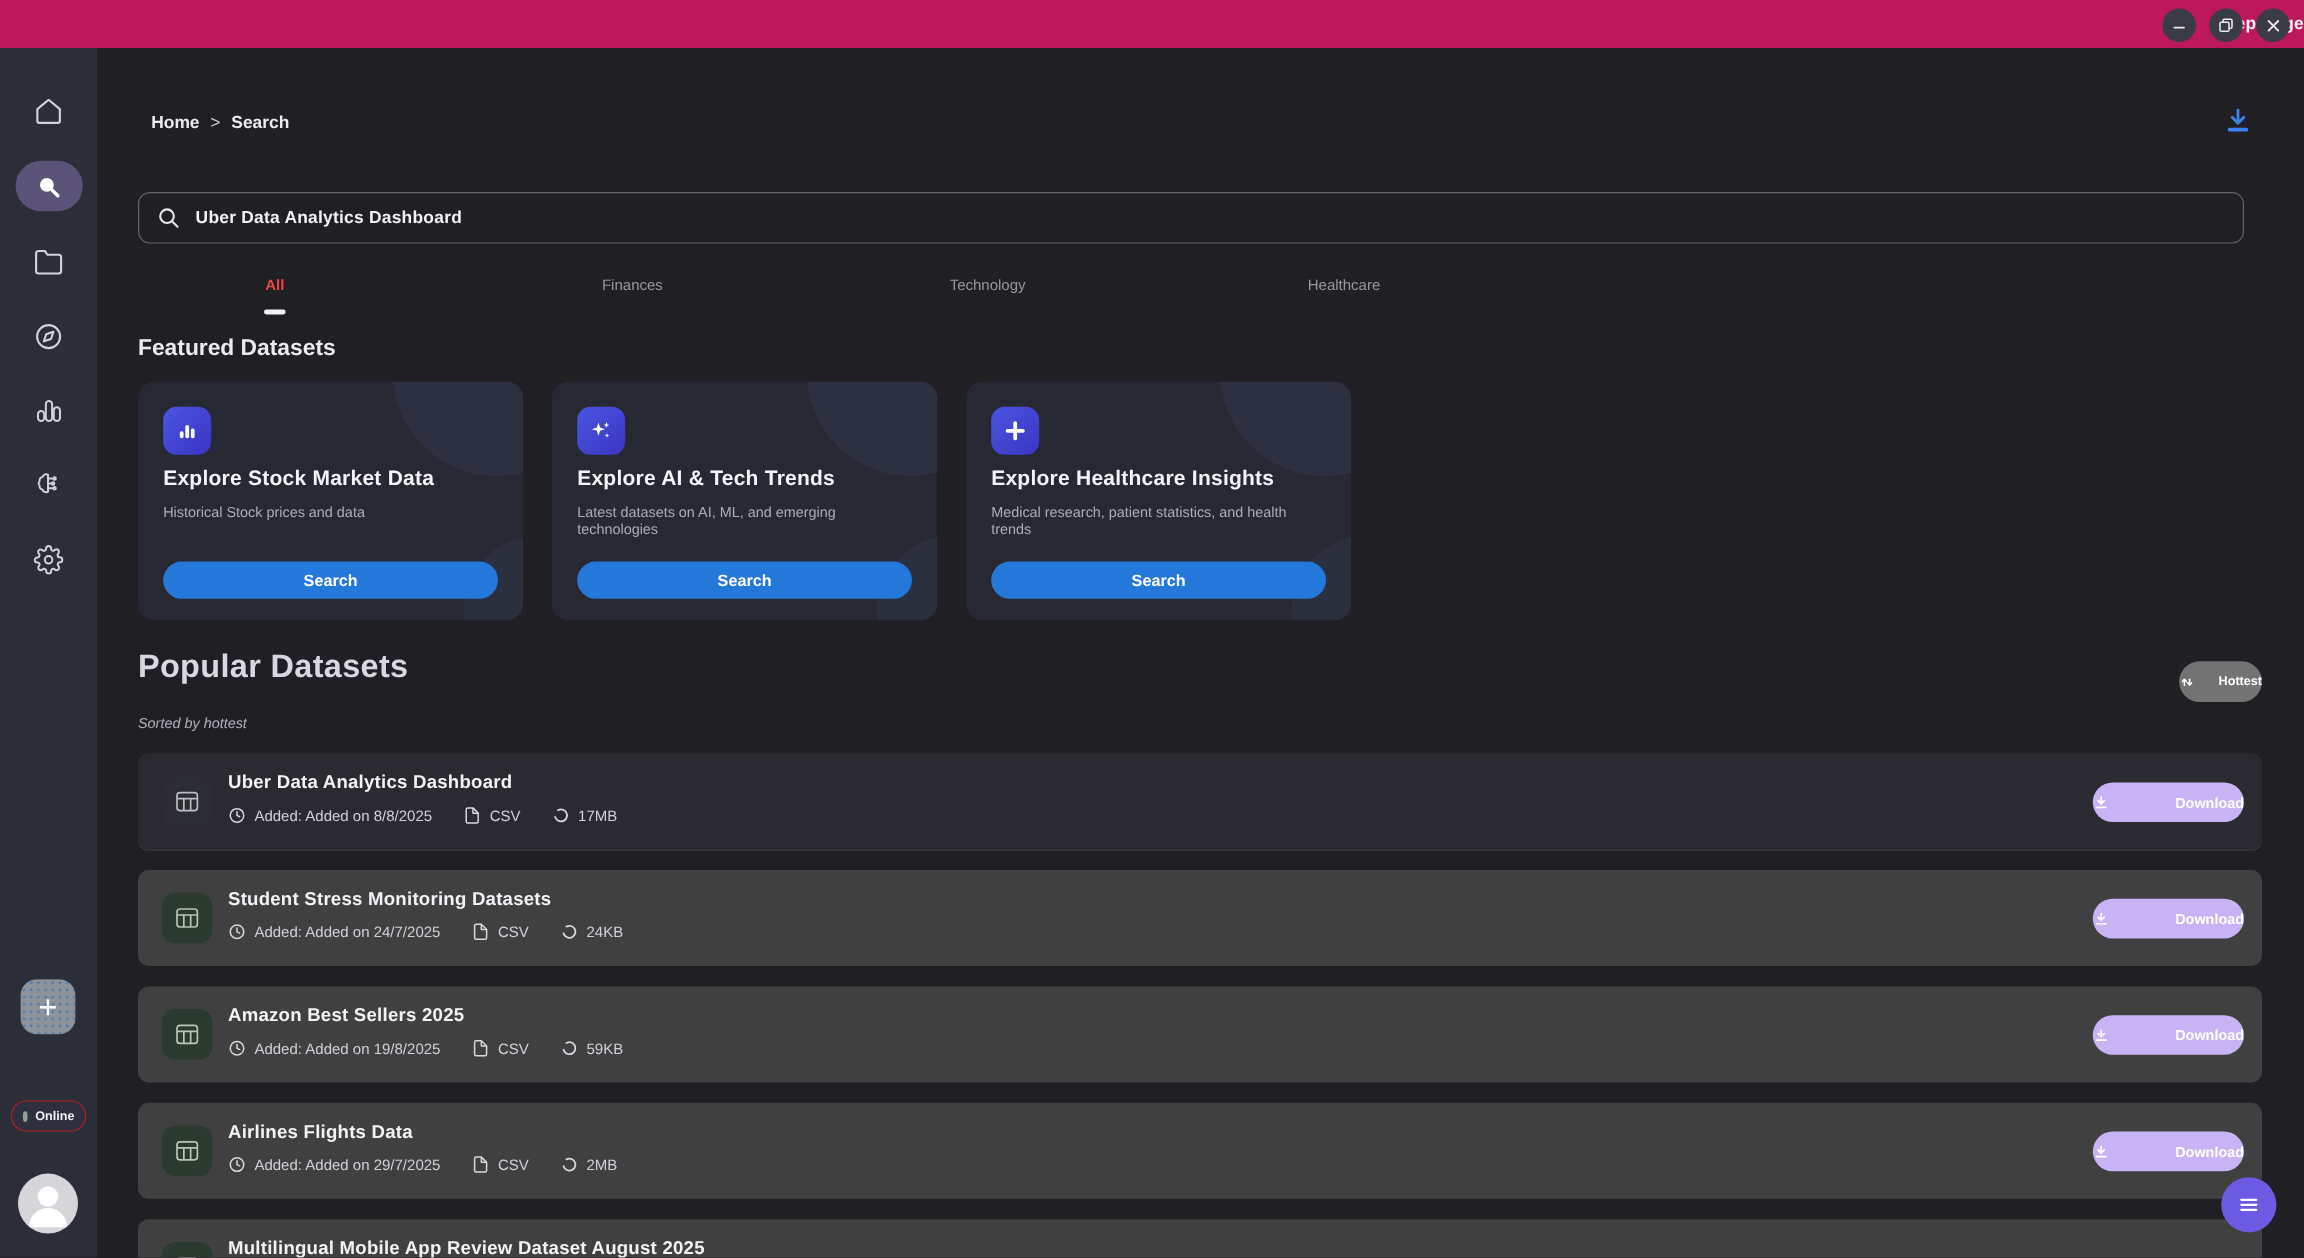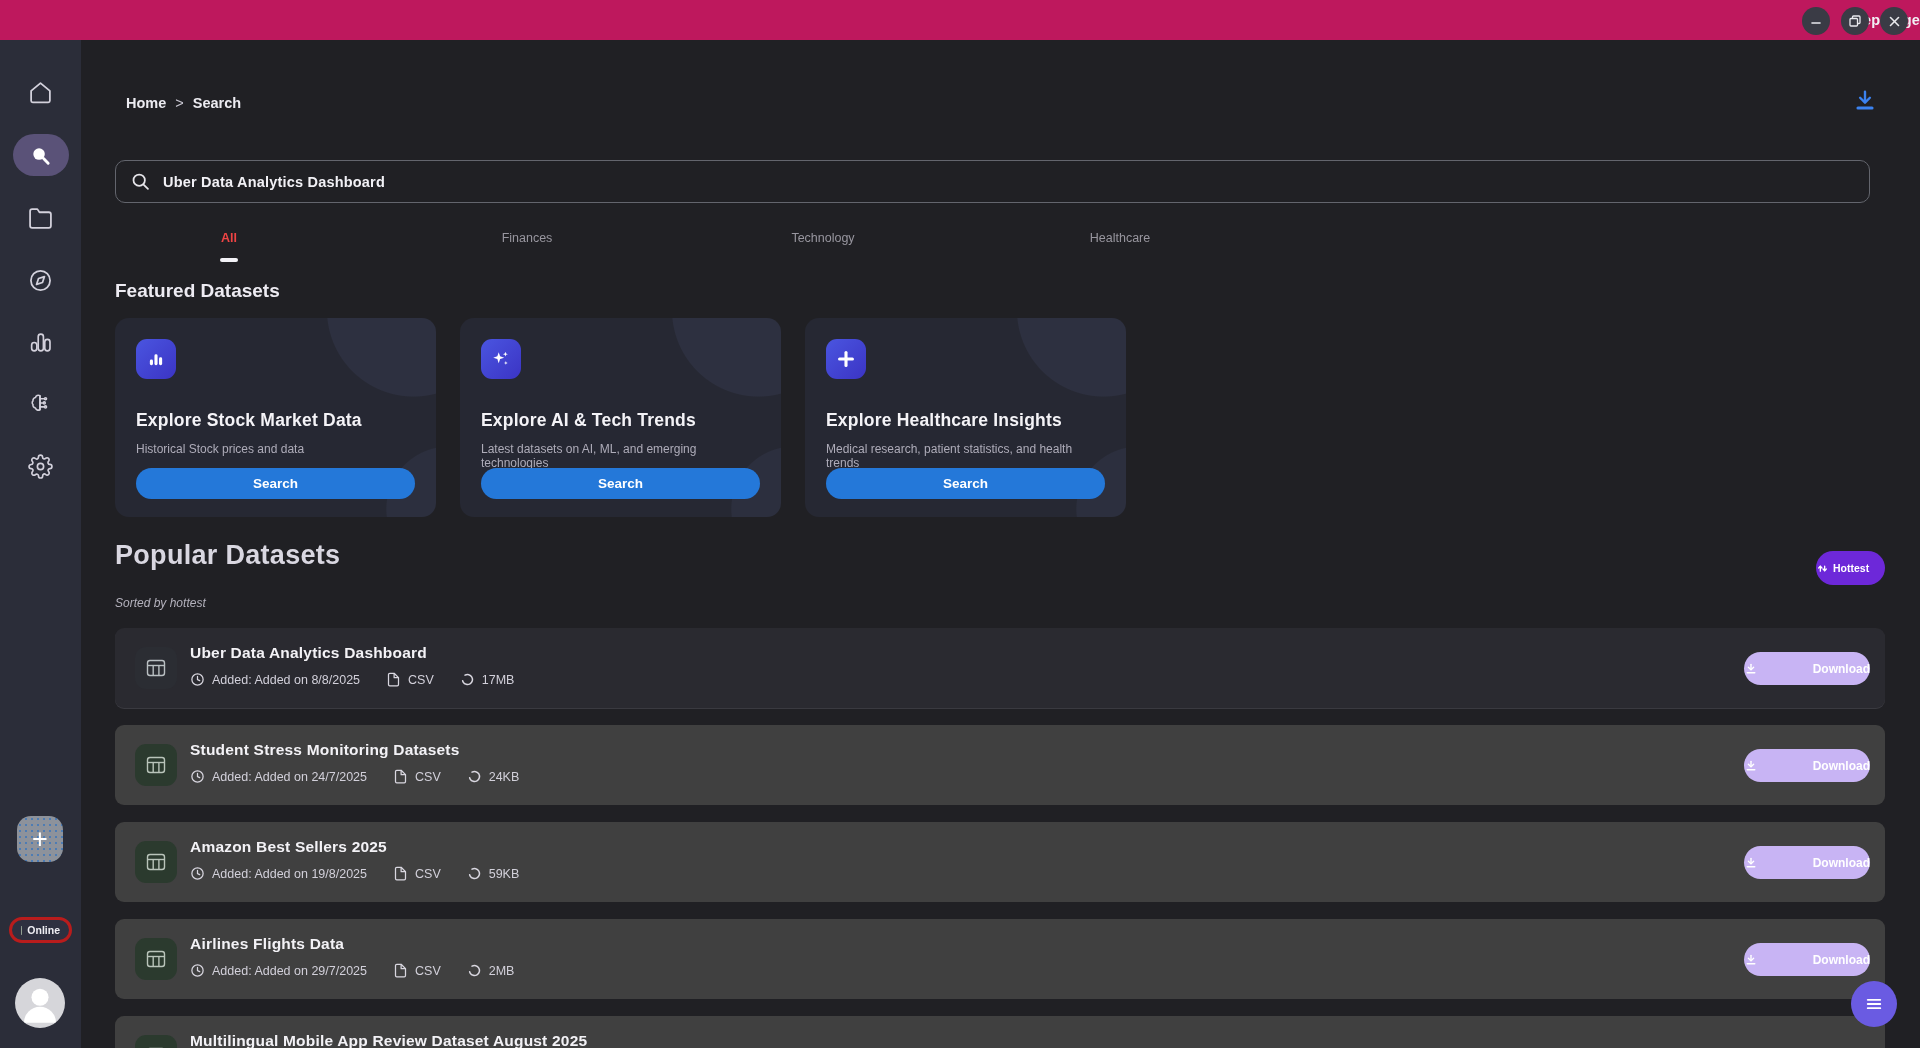--- a/index.html
+++ b/index.html
@@ -18,21 +18,21 @@
   
   .sidebar{position:absolute;left:0;top:40px;width:81px;height:1008px;background:#2b2d39}
   .side-nav{display:flex;flex-direction:column;align-items:center;padding-top:32px;gap:22px}
   .side-item{width:44px;height:40px;display:flex;align-items:center;justify-content:center;
     background:none;border:none;color:#d3d1dc;cursor:pointer}
   .side-item.active{width:56px;height:42px;border-radius:21px;background:#5a5278;color:#ffffff}
   .plus-btn{position:absolute;left:17px;top:776px;width:46px;height:46px;border-radius:14px;border:none;
     background-color:#8d929b;cursor:pointer;color:#fff;font-size:27px;font-weight:400;line-height:1;
     background-image:radial-gradient(#4d7cb4 1px,transparent 1.3px);background-size:6px 6px}
   .online-pill{position:absolute;left:9px;top:877px;width:63px;height:26px;border-radius:13px;
-    background:#2e3040;border:3px solid #b91c1c;display:flex;align-items:center;gap:6px;
+    background:#2e3040;border:1px solid #b91c1c;display:flex;align-items:center;gap:6px;
     padding:0 9px;cursor:pointer}
   .online-dot{width:9px;height:9px;border-radius:50%;background:#93a193}
   .online-label{font-size:10.5px;font-weight:700;color:#f0eff4}
   .avatar{position:absolute;left:15px;top:938px;width:50px;height:50px;border-radius:50%;
     background:#d6d6da;border:none;cursor:pointer;display:flex;align-items:center;justify-content:center;overflow:hidden}
 
   
   .breadcrumb{position:absolute;left:126px;top:95px;display:flex;align-items:center;gap:9px;
     font-size:14.5px;font-weight:700;color:#ecebf1}
   .crumb{cursor:pointer}
@@ -56,31 +56,31 @@
     border-radius:2px;background:#f2f1f6}
 
   
   .featured-heading{position:absolute;left:115px;top:280px;font-size:19px;font-weight:700;color:#edebf2}
   .cards{position:absolute;left:115px;top:318px;display:flex;gap:24px}
   .card{width:321px;height:199px;border-radius:14px;background-color:#262833;padding:21px;position:relative;
     background-image:radial-gradient(circle at 93% -4%, #2d3040 0 86px, transparent 87px),
                      radial-gradient(circle at 104% 96%, #2c2f3e 0 62px, transparent 63px)}
   .card-icon{width:40px;height:40px;border-radius:11px;background:linear-gradient(135deg,#4a55e0,#3b34c4);
     display:flex;align-items:center;justify-content:center;color:#fff}
-  .card-title{margin-top:31px;font-size:17.5px;font-weight:700;color:#f4f3f7;letter-spacing:.2px}
+  .card-title{margin-top:9px;font-size:17.5px;font-weight:700;color:#f4f3f7;letter-spacing:.2px}
   .card-sub{margin-top:11px;font-size:12px;color:#aeacb9}
   .card-btn{position:absolute;left:21px;right:21px;bottom:18px;height:31px;border:none;border-radius:16px;
     background:#2478d9;color:#fff;font-size:13.5px;font-weight:700;cursor:pointer;
     font-family:"Liberation Sans",sans-serif}
 
   
   .popular-heading{position:absolute;left:115px;top:540px;font-size:27px;font-weight:700;color:#d9d7e1;letter-spacing:.3px}
   .popular-sub{position:absolute;left:115px;top:596px;font-size:12px;font-style:italic;color:#b4b2bd}
   .hottest-btn{position:absolute;left:1816px;top:551px;width:69px;height:34px;border-radius:17px;border:none;
-    background:#6d28d9;color:#fff;display:flex;align-items:center;justify-content:flex-start;gap:4px;
+    background:#737373;color:#fff;display:flex;align-items:center;justify-content:space-between;gap:4px;
     font-size:10.5px;font-weight:700;cursor:pointer;font-family:"Liberation Sans",sans-serif}
 
   .rows{position:absolute;left:115px;top:628px;width:1770px}
   .row{position:relative;width:1770px;height:80px;border-radius:9px;background:#404040;margin-bottom:17px;cursor:pointer}
   .row.first{background:#2a2a30;box-shadow:0 1px 0 #3a3a40}
   .row-icon{position:absolute;left:20px;top:19px;width:42px;height:42px;border-radius:11px;
     background:#2b2d33;display:flex;align-items:center;justify-content:center;color:#b9bfc2}
   .row-icon.green{background:#2b3a2e;color:#b9c4ba}
   .row-title{position:absolute;left:75px;top:16px;font-size:15.5px;font-weight:700;color:#f3f2f6;letter-spacing:.2px}
   .row-meta{position:absolute;left:75px;top:44px;display:flex;align-items:center;gap:26px;

